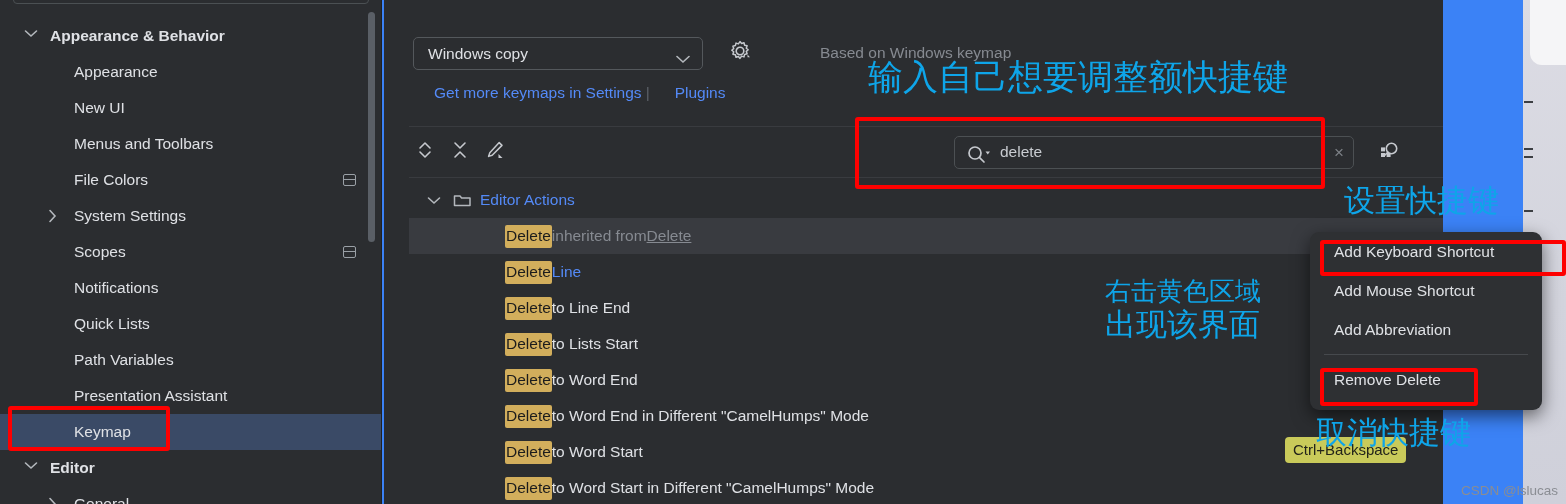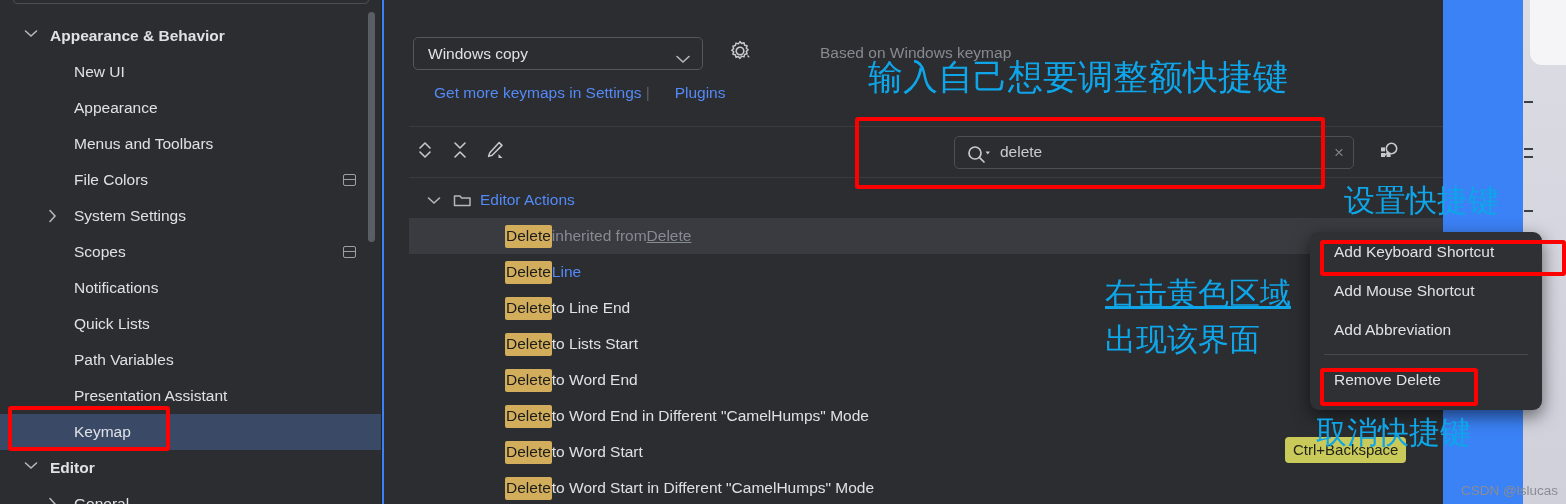--- a/index.html
+++ b/index.html
@@ -217,24 +217,24 @@
       <div class="tree-list" id="sidebar-tree">
           <div class="tree-row group">
             <span class="arrow" style="left: 24px;">
               <svg width="14" height="9" viewBox="0 0 14 9">
                 <path d="M1.5 2 L7 7 L12.5 2" fill="none" stroke="#b4b8bd" stroke-width="1.6" stroke-linecap="round"></path>
               </svg>
             </span>
             <span class="tree-label" style="left: 50px;">Appearance &amp; Behavior</span>
           </div>
           <div class="tree-row">
+            <span class="tree-label" style="left: 74px;">Appearance</span>
+          </div>
+          <div class="tree-row">
             <span class="tree-label" style="left: 74px;">New UI</span>
-          </div>
-          <div class="tree-row">
-            <span class="tree-label" style="left: 74px;">Appearance</span>
           </div>
           <div class="tree-row">
             <span class="tree-label" style="left: 74px;">Menus and Toolbars</span>
           </div>
           <div class="tree-row">
             <span class="tree-label" style="left: 74px;">File Colors</span>
             <span class="row-badge"></span>
           </div>
           <div class="tree-row">
             <span class="arrow" style="left: 48px;">
@@ -446,18 +446,18 @@
 
   <div class="kbd-badge">Ctrl+Backspace</div>
 
   <div class="ann-box" style="left:855px; top:117px; width:470px; height:72px;"></div>
   <div class="ann-box" style="left:1320px; top:240px; width:246px; height:36px;"></div>
   <div class="ann-box" style="left:1320px; top:368px; width:158px; height:38px;"></div>
   <div class="ann-box" style="left:8px; top:406px; width:162px; height:45px;"></div>
 
   <div class="ann-text" style="left:868px; top:57px; font-size:35px;">输入自己想要调整额快捷键</div>
   <div class="ann-text" style="left:1344px; top:183px; font-size:31px;">设置快捷键</div>
-  <div class="ann-text" style="left:1105px; top:276px; font-size:31px;text-decoration:underline;">右击黄色区域</div>
-  <div class="ann-text" style="left:1105px; top:322px; font-size:31px;">出现该界面</div>
+  <div class="ann-text" style="left:1105px; top:276px; font-size:26px;">右击黄色区域</div>
+  <div class="ann-text" style="left:1105px; top:307px; font-size:31px;">出现该界面</div>
   <div class="ann-text" style="left:1316px; top:415px; font-size:31px;">取消快捷键</div>
 
   <div class="watermark">CSDN @lslucas</div>
 </div>
 
 </body></html>

